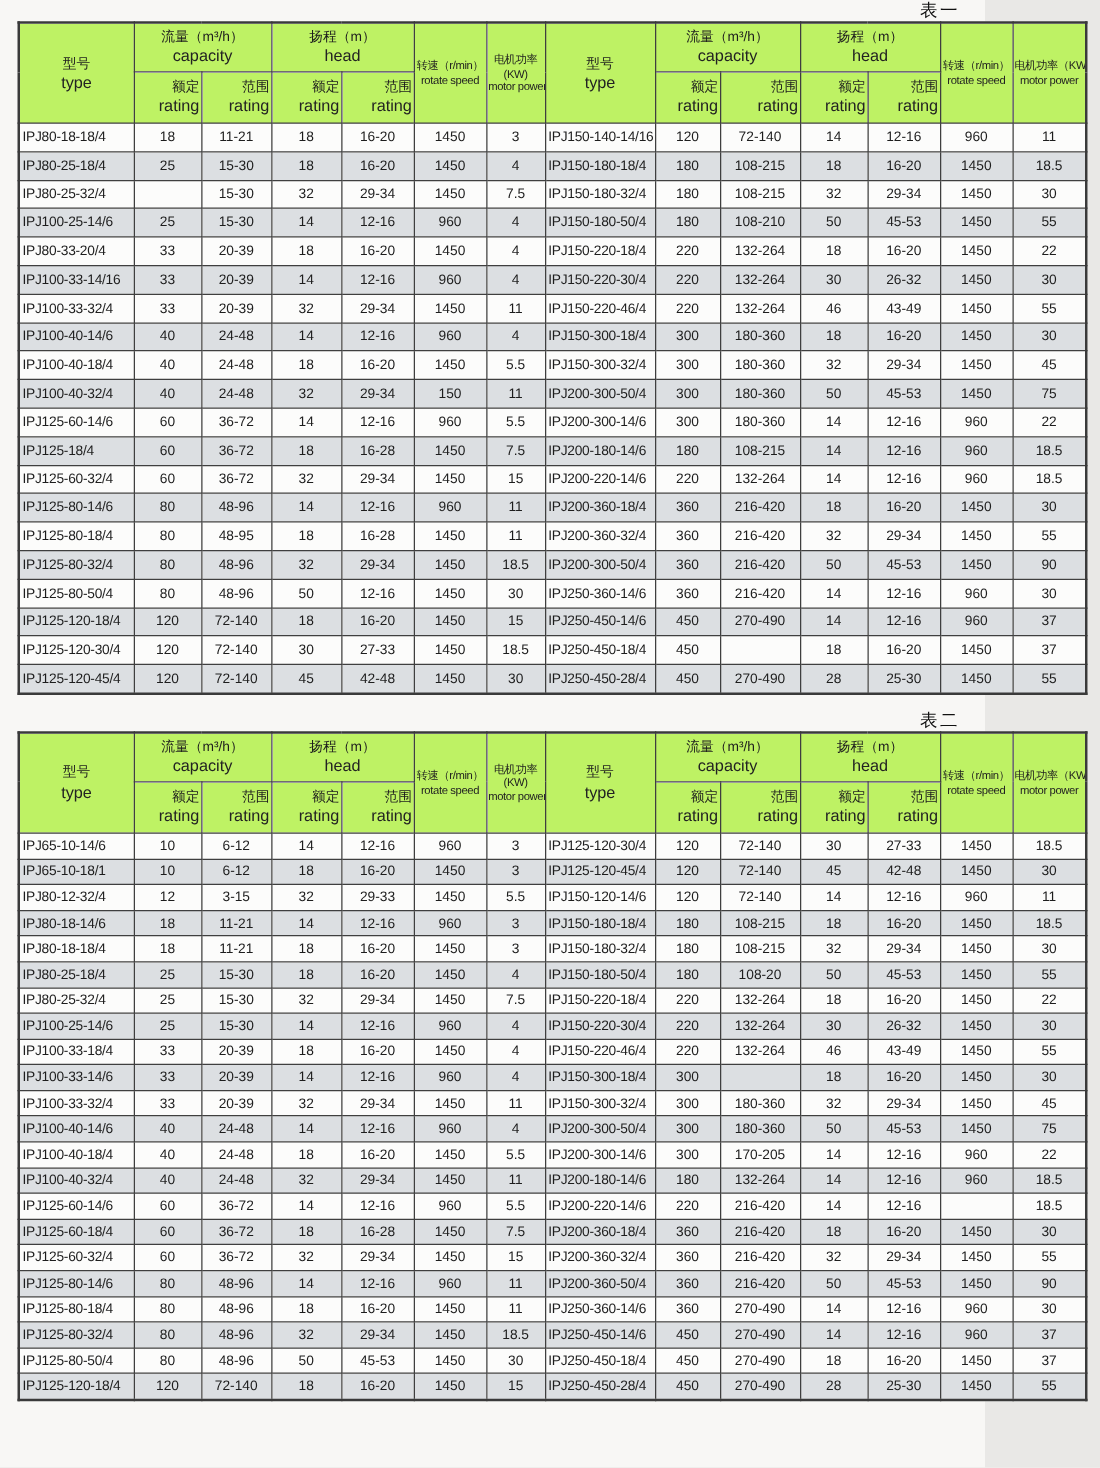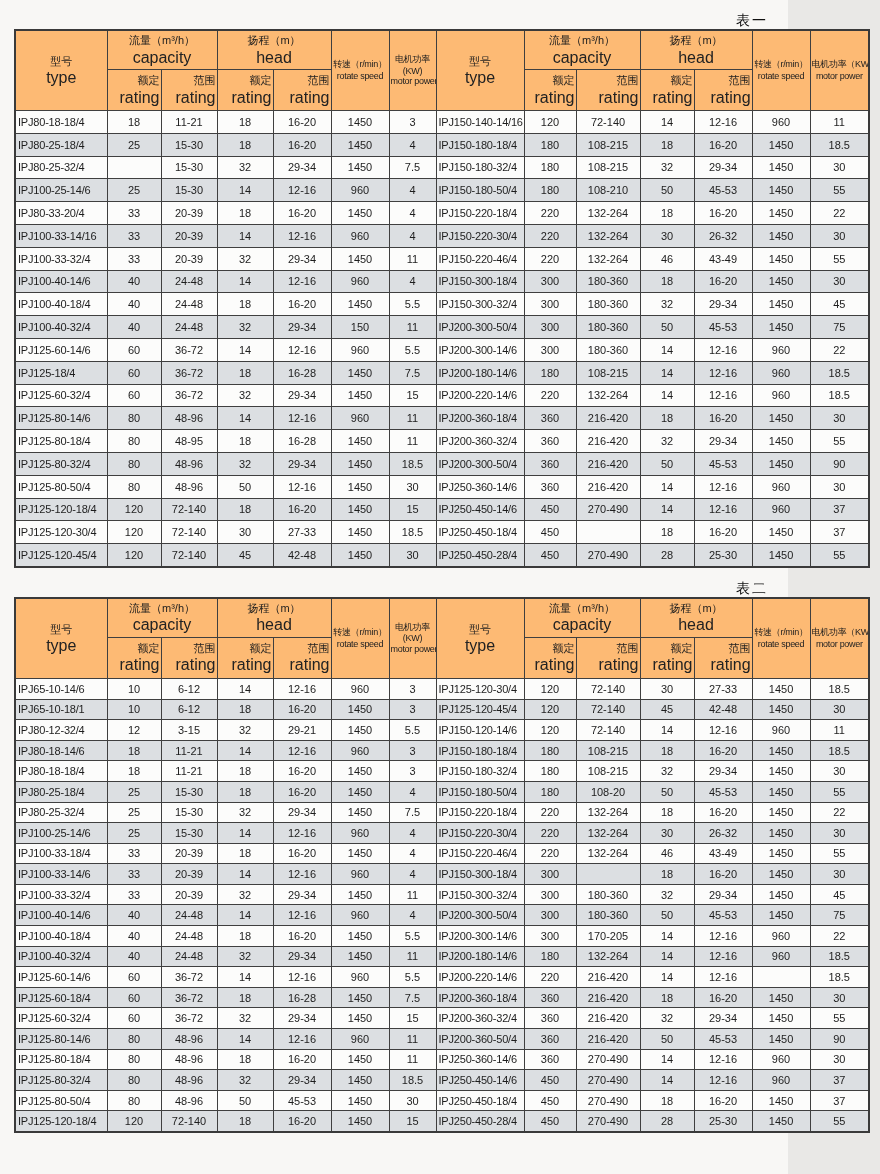--- a/index.html
+++ b/index.html
@@ -1,38 +1,38 @@
 <!DOCTYPE html>
 <html><head>
 <meta charset="utf-8">
 <style>
   html,body{margin:0;padding:0;background:#e9e8e6;}
   .page{
     width:788px;height:1174px;box-sizing:border-box;
-    background:#f8f7f5;padding:12px 12px 6px 14px;
+    background:#f8f7f5;padding:0 12px 6px 14px;
     font-family:"Liberation Sans","DejaVu Sans",sans-serif;
     color:#1d1d1d;position:relative;
   }
   .tbl-label{
     text-align:right;font-size:14px;letter-spacing:2px;
     padding-right:8px;height:17px;line-height:17px;color:#111;
   }
   table.spec{
     border-collapse:collapse;table-layout:fixed;width:854px;
     border:2px solid #3a3a3a;background:#fcfcfb;
   }
   table.spec th,table.spec td{
     border:1px solid #3f3f3f;text-align:center;vertical-align:middle;
     font-size:11px;padding:0 1px;overflow:hidden;
   }
-  table.spec thead th{background:#fdba74;font-weight:normal;}
+  table.spec thead th{background:#bef264;font-weight:normal;}
   table.spec thead tr.r1 th{height:38px;}
   table.spec thead tr.r2 th{height:40px;text-align:right;}
   th .zh{display:block;font-size:11px;line-height:1.3;}
-  th .en{display:block;font-size:16px;line-height:1.2;color:#222;}
+  th .en{display:block;font-size:13px;line-height:1.2;color:#222;}
   th .tight{font-size:9px;letter-spacing:-0.3px;white-space:nowrap;}
   #table1 tbody td{height:21.8px;}
   #table2 tbody td{height:19.6px;}
   tbody td.model{text-align:left;padding-left:2px;white-space:nowrap;letter-spacing:-0.2px;}
   tbody tr.alt td{background:#dcdfe2;}
   .gap{height:12px;}
 </style>
 </head>
 <body>
 
@@ -591,21 +591,21 @@
           <td>45</td>
           <td>42-48</td>
           <td>1450</td>
           <td>30</td>
         </tr>
         <tr>
           <td class="model">IPJ80-12-32/4</td>
           <td>12</td>
           <td>3-15</td>
           <td>32</td>
-          <td>29-21</td>
+          <td>29-33</td>
           <td>1450</td>
           <td>5.5</td>
           <td class="model">IPJ150-120-14/6</td>
           <td>120</td>
           <td>72-140</td>
           <td>14</td>
           <td>12-16</td>
           <td>960</td>
           <td>11</td>
         </tr>

